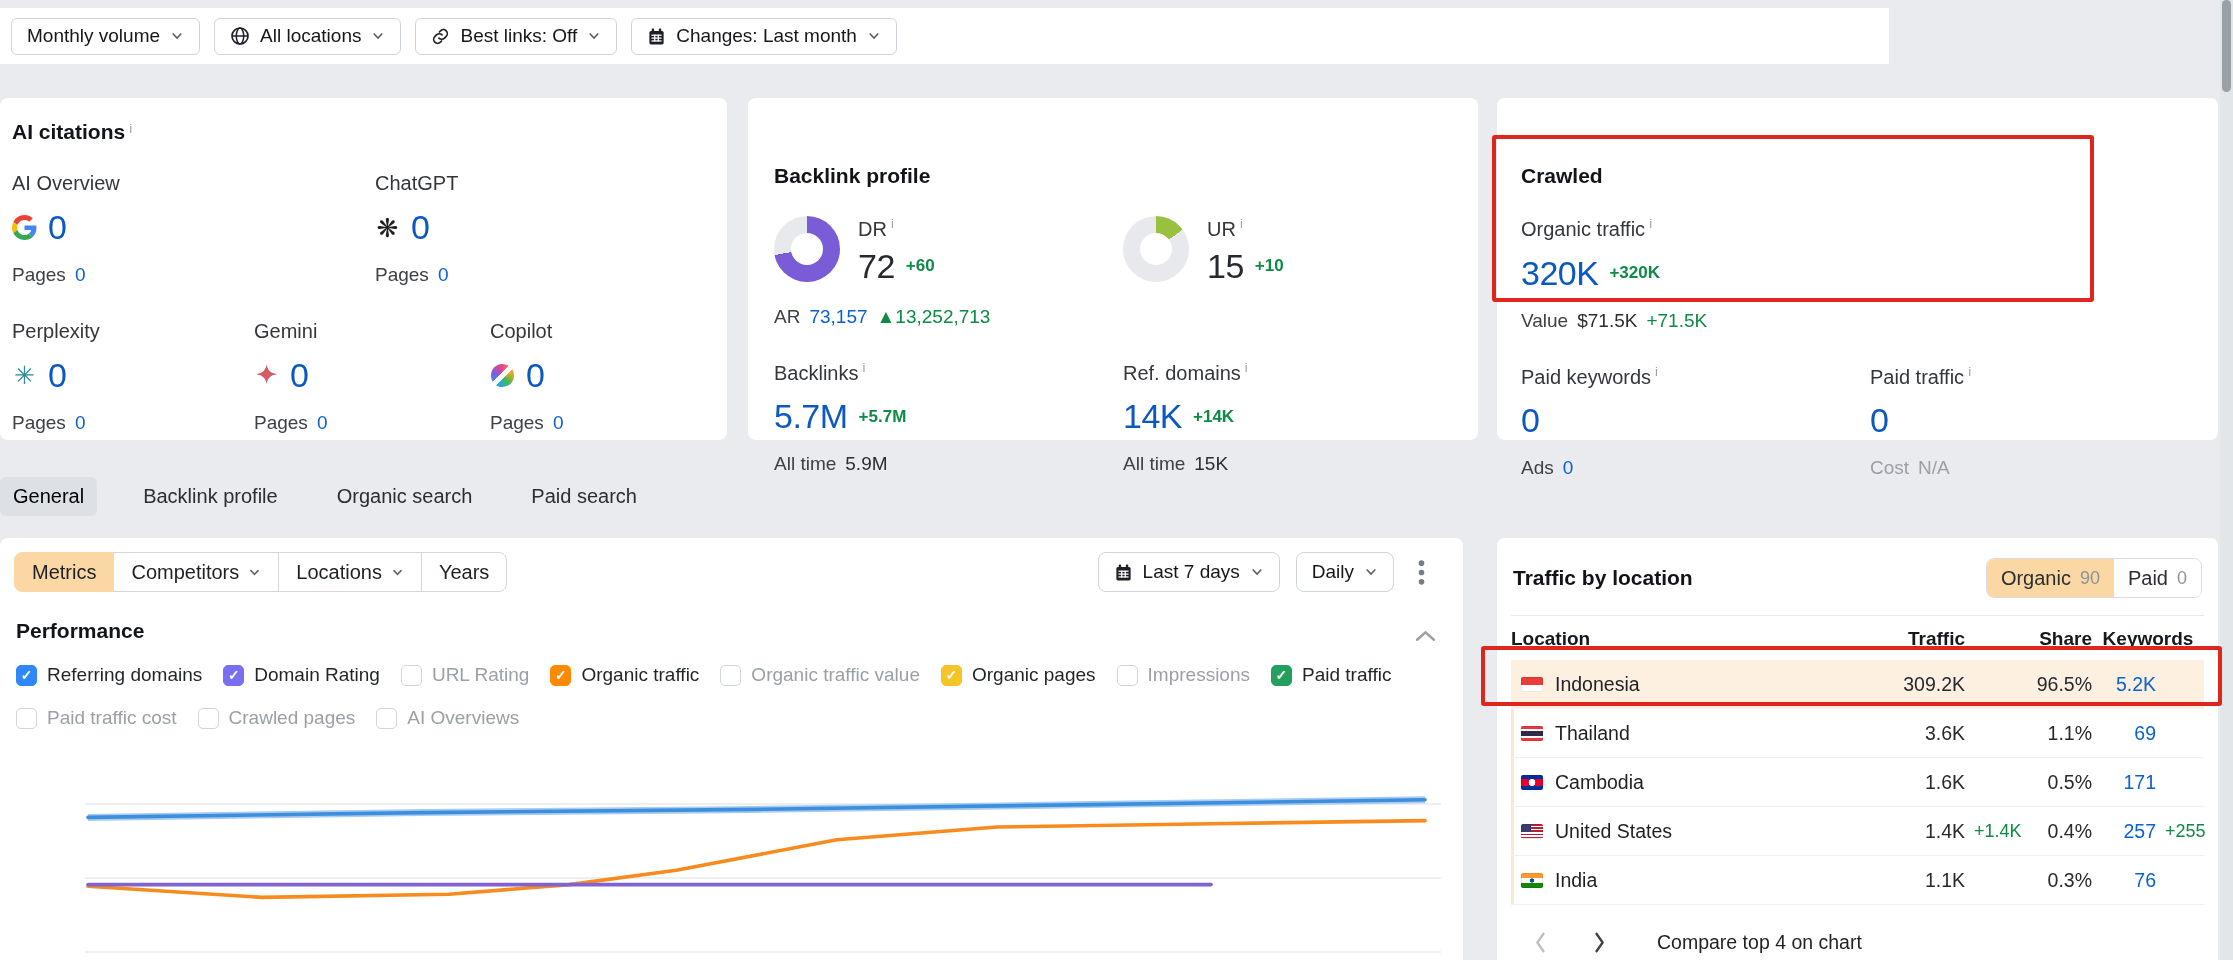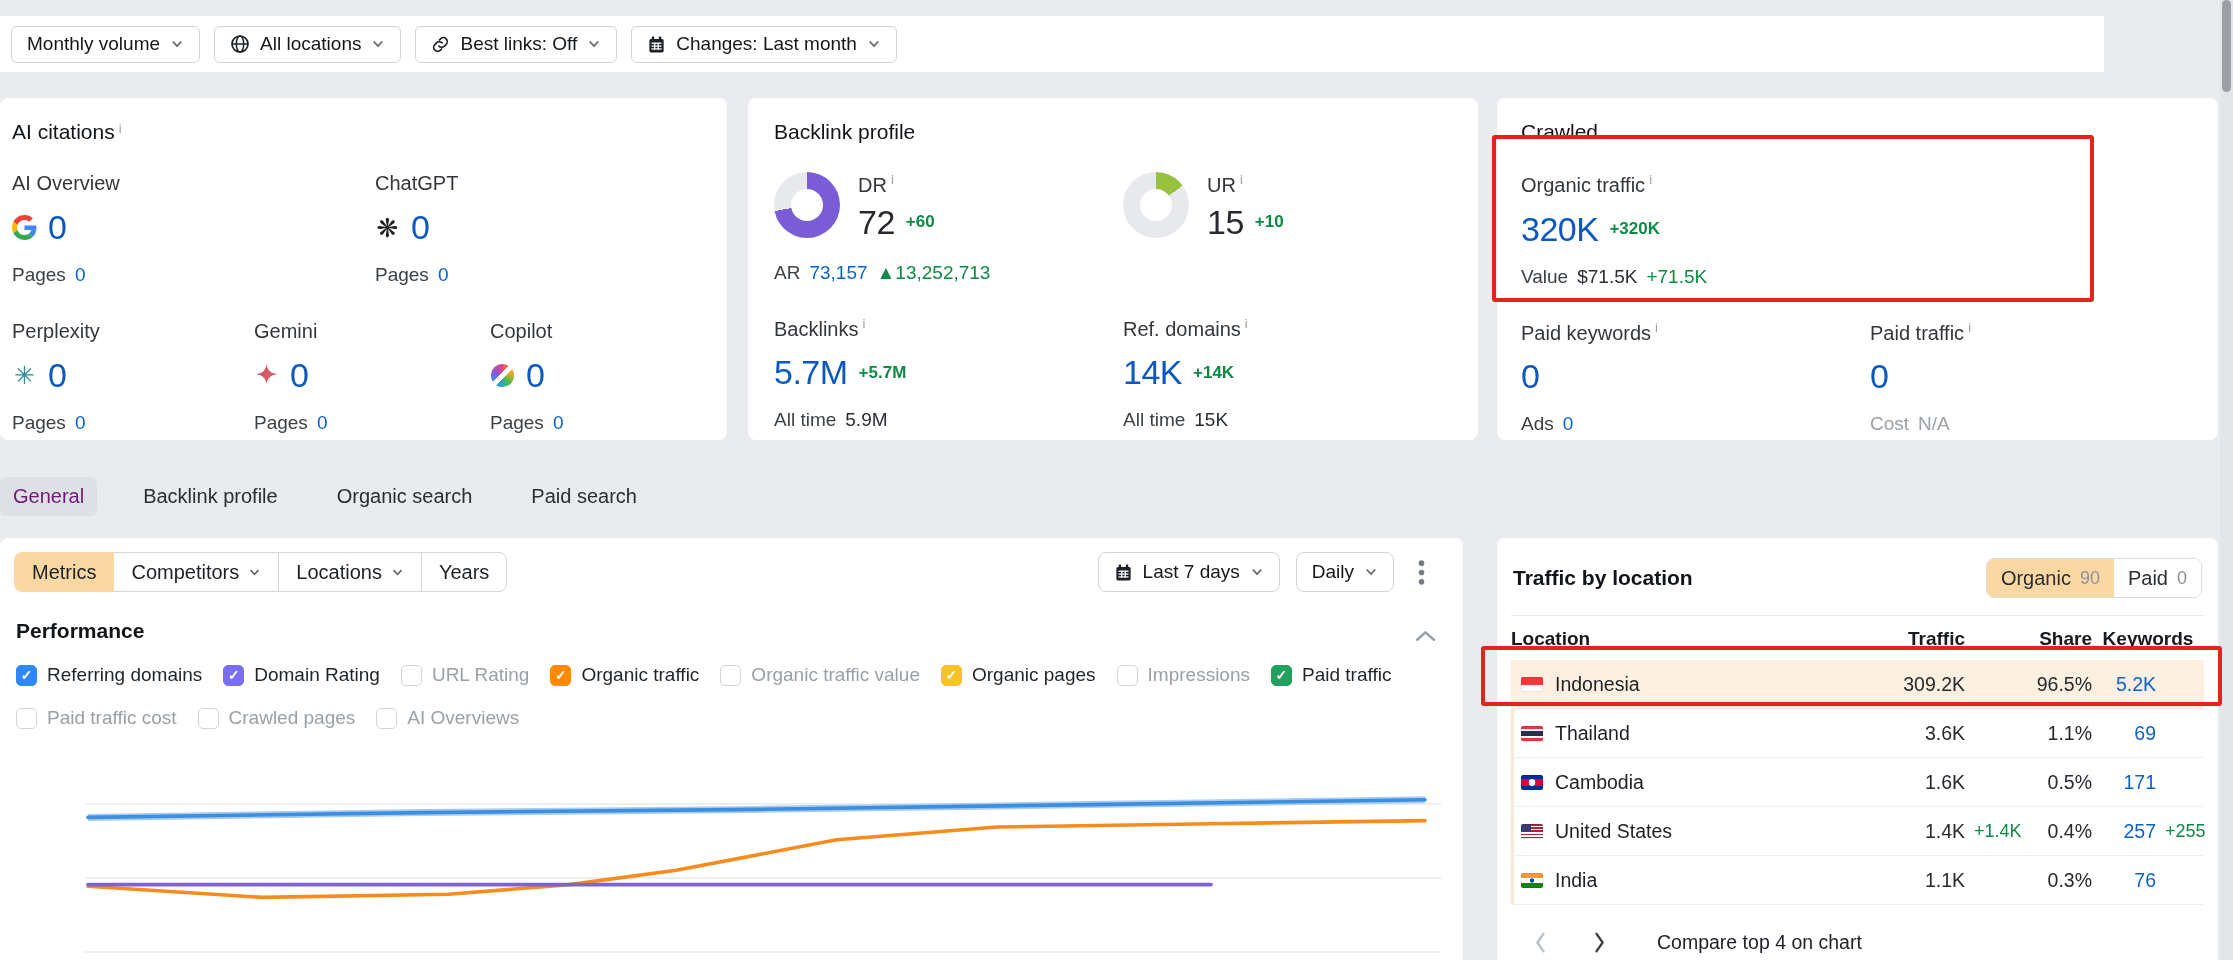--- a/index.html
+++ b/index.html
@@ -1,34 +1,34 @@
 <!DOCTYPE html>
 <html><head>
 <meta charset="utf-8">
 <style>
   * { box-sizing: border-box; margin: 0; padding: 0; }
   body { margin: 0; background: #e9ebee; }
   .page { position: relative; width: 2233px; height: 960px; background: #e9ebee;
           font-family: "Liberation Sans", sans-serif; color: #1d2126; overflow: hidden; }
 
   
-  .topbar { position: absolute; left: 0; top: 16px; width: 2104px; height: 56px;
+  .topbar { position: absolute; left: 0; top: 8px; width: 1889px; height: 56px;
             background: #fff; display: flex; align-items: center; gap: 14px; padding-left: 11px; }
   .chip { height: 37px; border: 1px solid #cfd4d9; border-radius: 6px; background: #fff;
           display: inline-flex; align-items: center; gap: 10px; padding: 0 15px;
           font-size: 19px; color: #14171a; cursor: pointer; }
   .chip svg { flex: 0 0 auto; }
 
   
   .cards { position: absolute; top: 98px; left: 0; display: flex; }
   .card { background: #fff; border-radius: 8px; height: 342px; position: relative; }
   .card.ai { width: 727px; margin-right: 21px; padding: 22px 10px 0 12px; }
   .card.backlink { width: 730px; margin-right: 19px; padding: 22px 26px 0; }
   .card.search { width: 721px; padding: 22px 24px 0; }
-  .card-title { font-size: 21px; font-weight: 400; color: #111418; }
+  .card-title { font-size: 21px; font-weight: 700; color: #111418; margin-top: 44px; }
   .info { display: inline-block; vertical-align: super; font-size: 13px; color: #9aa0a6;
           margin-left: 4px; font-weight: 400; cursor: pointer; }
   .info::after { content: "i"; }
 
   .ai-row1 { display: grid; grid-template-columns: 363px 1fr; margin-top: 28px; }
   .ai-row2 { display: grid; grid-template-columns: 242px 236px 1fr; margin-top: 34px; }
   .grid2 { display: grid; grid-template-columns: 349px 1fr; margin-top: 28px; }
   .grid2.r2 { margin-top: 32px; }
 
   .mlabel { font-size: 20px; color: #33373c; }
@@ -58,21 +58,21 @@
   .rlabel { font-size: 20px; color: #33373c; }
 
   
   .redbox { position: absolute; border: 4px solid #e0261c; border-radius: 3px; pointer-events: none; z-index: 5; }
   .redbox.search-box { left: -5px; top: 37px; width: 602px; height: 167px; }
   .redbox.row-box { left: -16px; top: 108px; width: 741px; height: 60px; }
 
   
   .tabs { position: absolute; top: 477px; left: 0; display: flex; align-items: center; gap: 33px; }
   .tab { font-size: 20px; color: #2a2e33; padding: 8px 13px; border-radius: 6px; cursor: pointer; }
-  .tab.active { background: #dde0e4; color: #701a75; }
+  .tab.active { background: #dde0e4; color: #000000; }
 
   
   .panel-left { position: absolute; left: 0; top: 538px; width: 1463px; height: 440px;
                 background: #fff; border-radius: 8px; }
   .panel-right { position: absolute; left: 1497px; top: 538px; width: 721px; height: 440px;
                  background: #fff; border-radius: 8px; padding: 0 14px; }
 
   .ctl-row { display: flex; align-items: center; padding: 14px 30px 0 14px; }
   .seg { display: flex; }
   .seg .sbtn { height: 40px; border: 1px solid #d3d7dc; background: #fff; padding: 0 17px;

